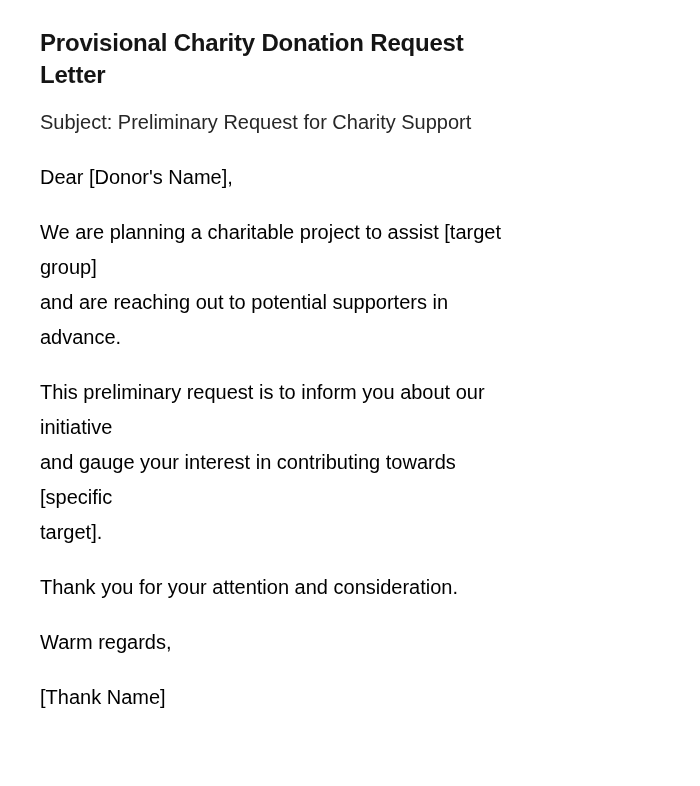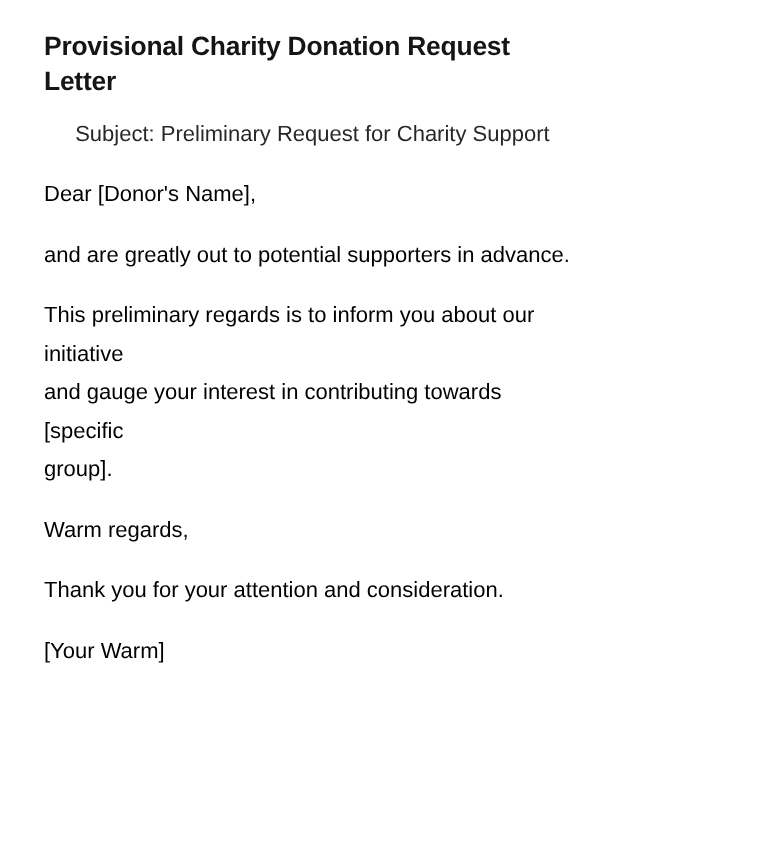--- a/index.html
+++ b/index.html
@@ -24,21 +24,20 @@
     font-weight: 700;
     color: #151515;
     letter-spacing: -0.2px;
   }
   .subject-line {
     margin: 0 0 20px 0;
     font-size: 20px;
     line-height: 35px;
     font-weight: 400;
     color: #272727;
-    text-align: center;
   }
   .letter-body p.para {
     margin: 0 0 20px 0;
     font-size: 20px;
     line-height: 35px;
     font-weight: 400;
     color: #000000;
   }
   .letter-body .line {
     display: block;
@@ -50,32 +49,33 @@
 <div class="page">
   <h1 class="doc-title">Provisional Charity Donation Request Letter</h1>
 
   <p class="subject-line">Subject: Preliminary Request for Charity Support</p>
 
   <div class="letter-body">
       <p class="para">
         <span class="line">Dear [Donor's Name],</span>
       </p>
       <p class="para">
-        <span class="line">and are greatly out to potential supporters in advance.</span>
+        <span class="line">We are planning a charitable project to assist [target group]</span>
+        <span class="line">and are reaching out to potential supporters in advance.</span>
       </p>
       <p class="para">
-        <span class="line">This preliminary regards is to inform you about our initiative</span>
+        <span class="line">This preliminary request is to inform you about our initiative</span>
         <span class="line">and gauge your interest in contributing towards [specific</span>
-        <span class="line">group].</span>
+        <span class="line">target].</span>
       </p>
       <p class="para">
+      </p>
+      <p class="para">
+        <span class="line">Thank you for your attention and consideration.</span>
       </p>
       <p class="para">
         <span class="line">Warm regards,</span>
       </p>
       <p class="para">
-        <span class="line">Thank you for your attention and consideration.</span>
-      </p>
-      <p class="para">
-        <span class="line">[Your Warm]</span>
+        <span class="line">[Thank Name]</span>
       </p>
     </div>
 </div>
 
 </body></html>

